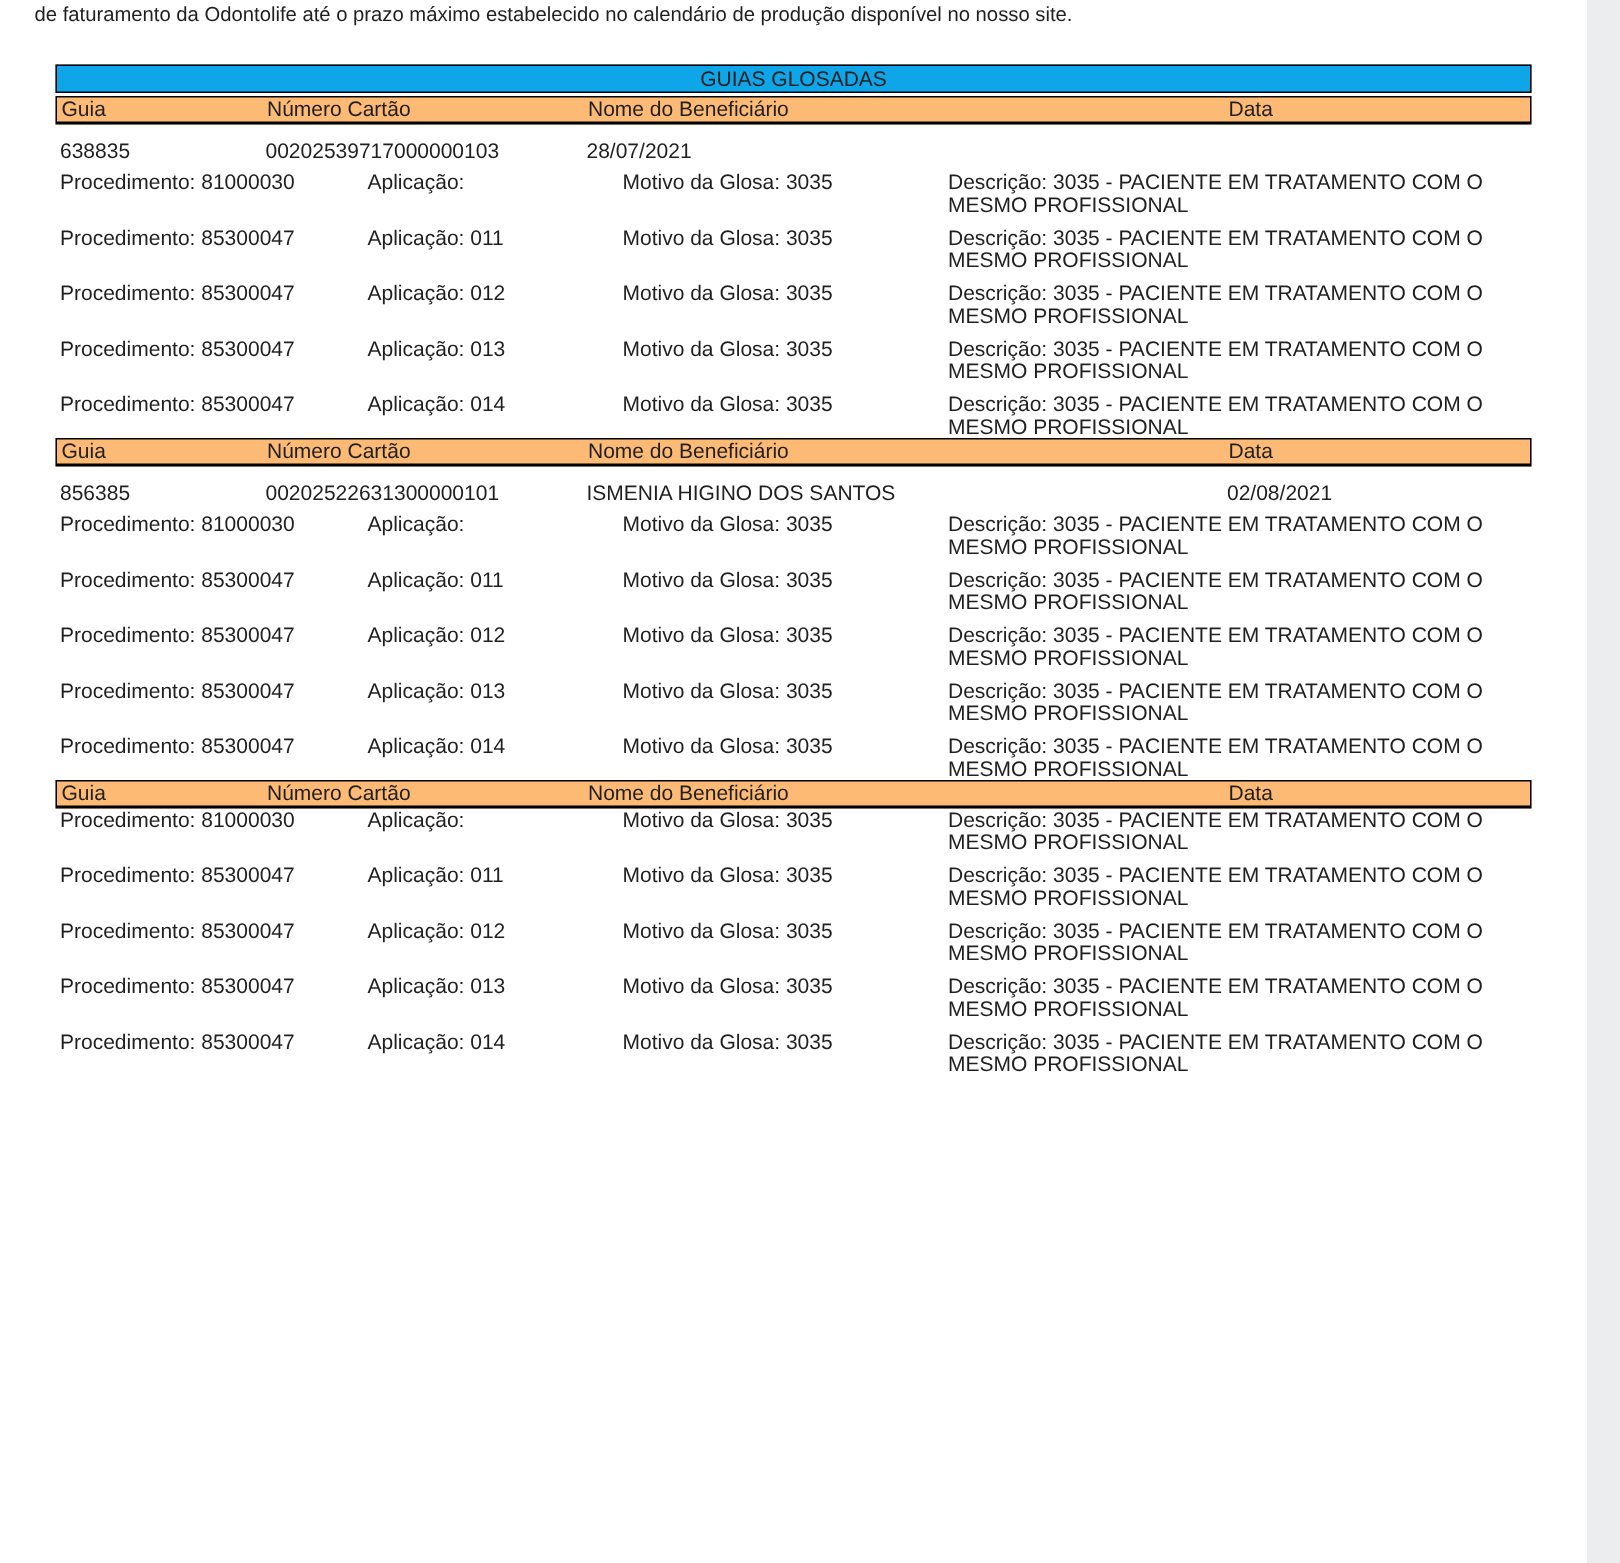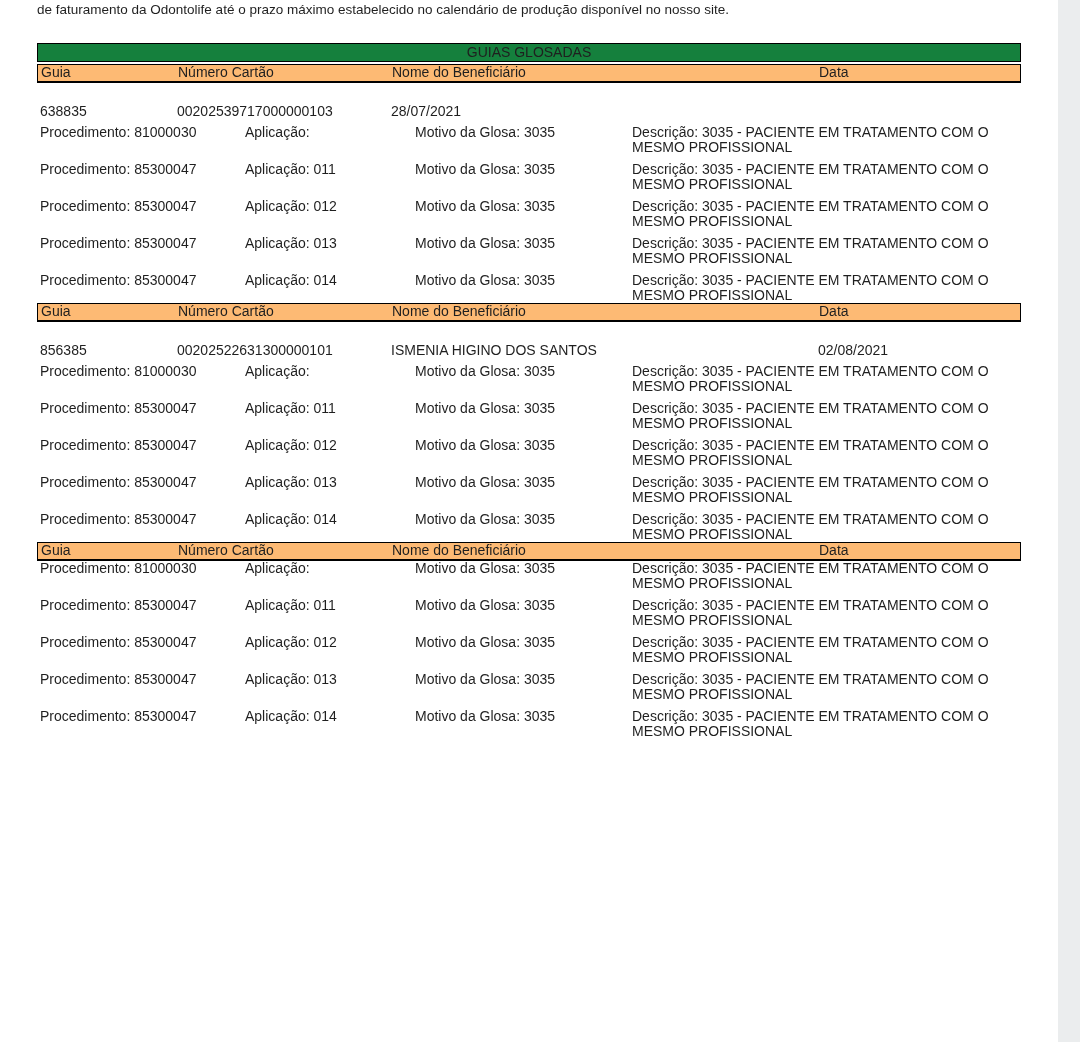--- a/index.html
+++ b/index.html
@@ -12,53 +12,53 @@
     color: #1f1f1f;
     position: relative;
     overflow: hidden;
   }
   .page-right-margin {
     position: absolute;
     top: 0; right: 0;
     width: 22px; height: 1042px;
     background: #ebedee;
   }
-  .intro { padding: 2px 40px 0 37px; }
+  .intro { padding: 2px 40px 0 23px; }
   .intro p {
     margin: 0 0 19px 0;
     font-size: 13.5px;
     line-height: 16px;
   }
   .gtable {
     margin: 25px 0 0 37px;
     width: 984px;
     font-size: 14px;
   }
   .title-bar {
     border: 1px solid #000;
-    background: #15803d;
+    background: #0ea5e9;
     height: 19px;
     line-height: 17px;
     text-align: center;
     margin-bottom: 2px;
   }
   .sec-head {
     display: grid;
     grid-template-columns: 140px 214px 427px 1fr;
     border: 1px solid #000;
     border-bottom-width: 2px;
     background: #fdba74;
     height: 19px;
     line-height: 15px;
   }
   .sec-head .c1 { padding-left: 3px; }
   .guia-row {
     display: grid;
     grid-template-columns: 140px 214px 427px 1fr;
-    padding: 21px 0 6px 0;
+    padding: 10px 0 6px 0;
     line-height: 15px;
   }
   .guia-row .c1 { padding-left: 3px; }
   .proc-row {
     display: grid;
     grid-template-columns: 205px 170px 217px 389px;
     margin: 0 0 7px 3px;
     line-height: 15px;
   }
   .section .proc-row:last-child { margin-bottom: 0; }

